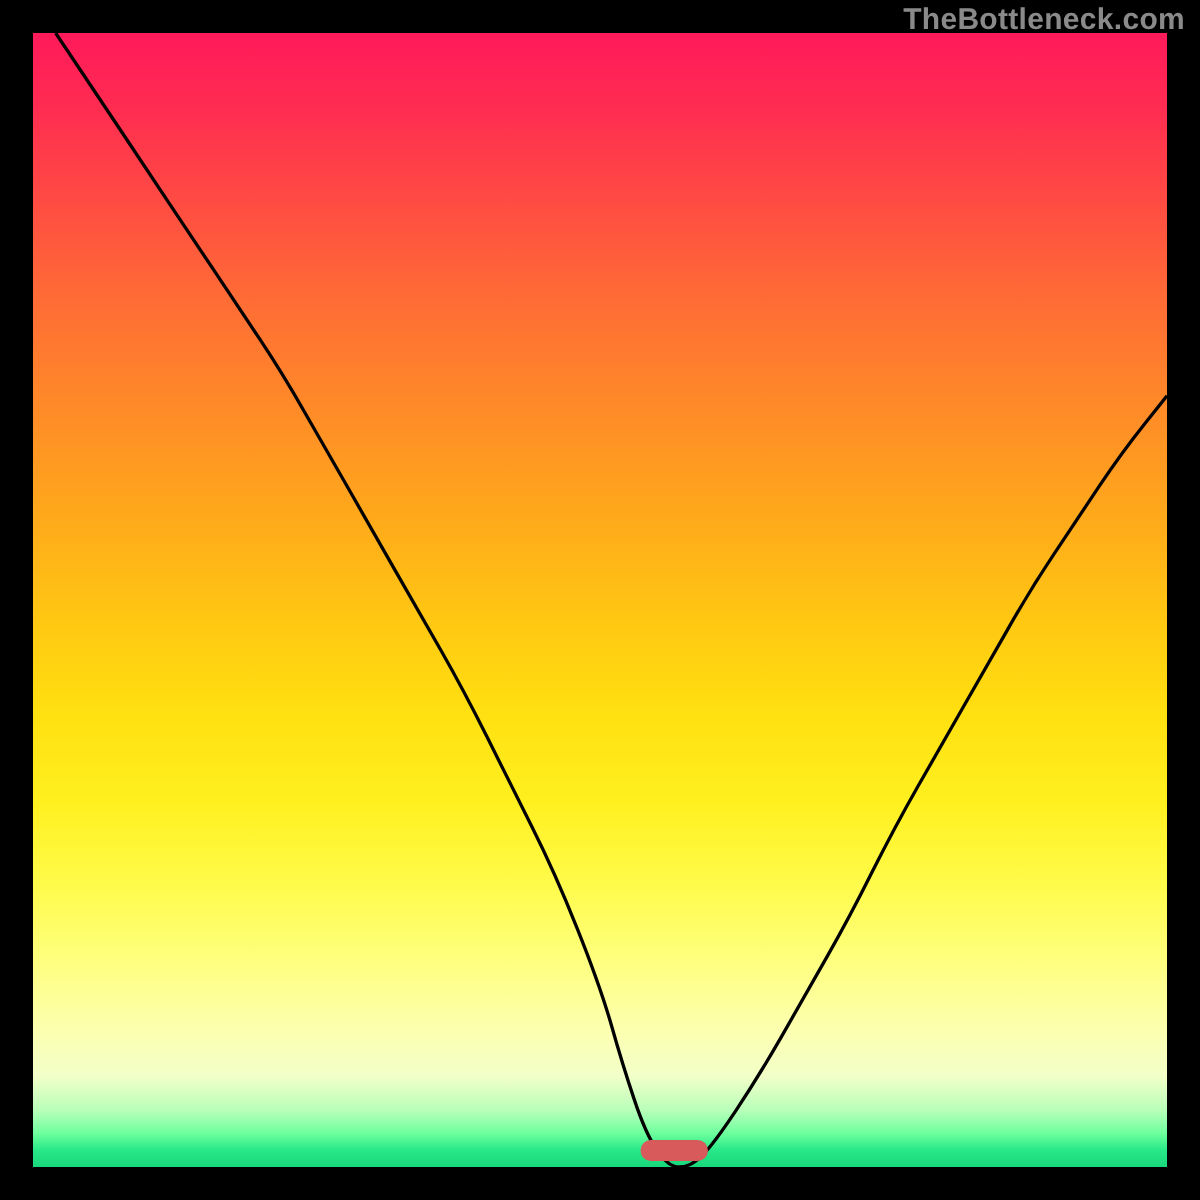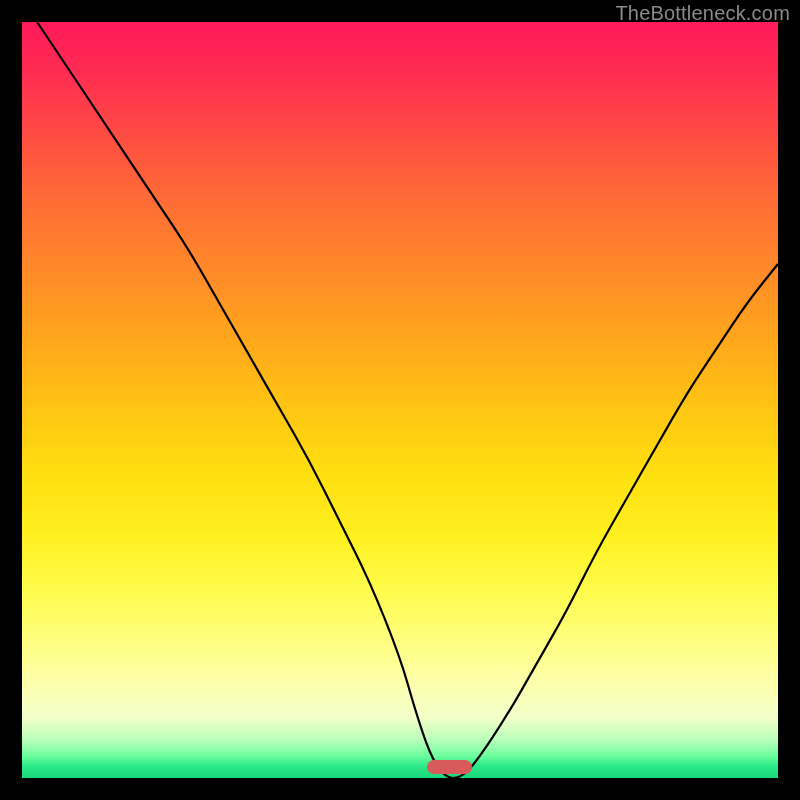--- a/index.html
+++ b/index.html
@@ -46,20 +46,21 @@
     );
   }
   .watermark {
     position: absolute;
     top: 2px;
     right: 10px;
     color: #8a8a8a;
     font-size: 20px;
     letter-spacing: 0.2px;
     user-select: none;
+    font-weight: bold;
   }
   svg.curve {
     position: absolute;
     left: 0;
     top: 0;
     width: 756px;
     height: 756px;
   }
   .marker {
     position: absolute;

